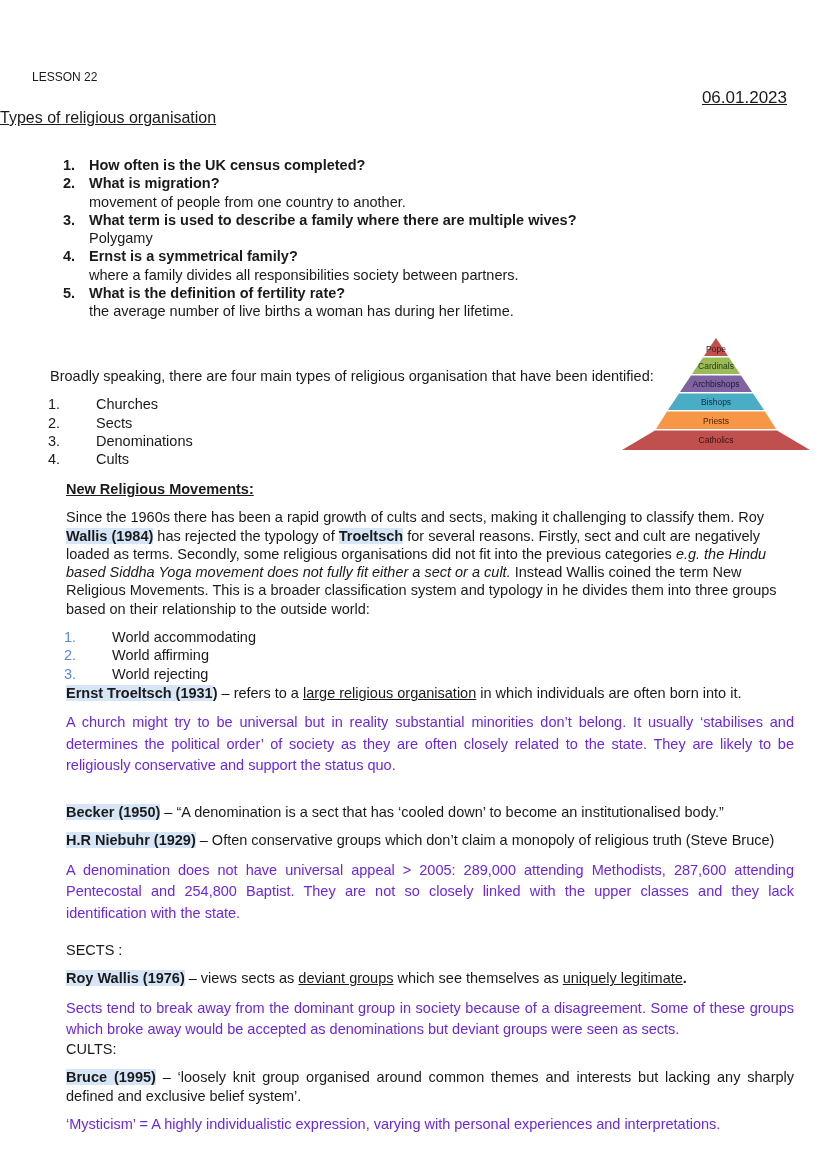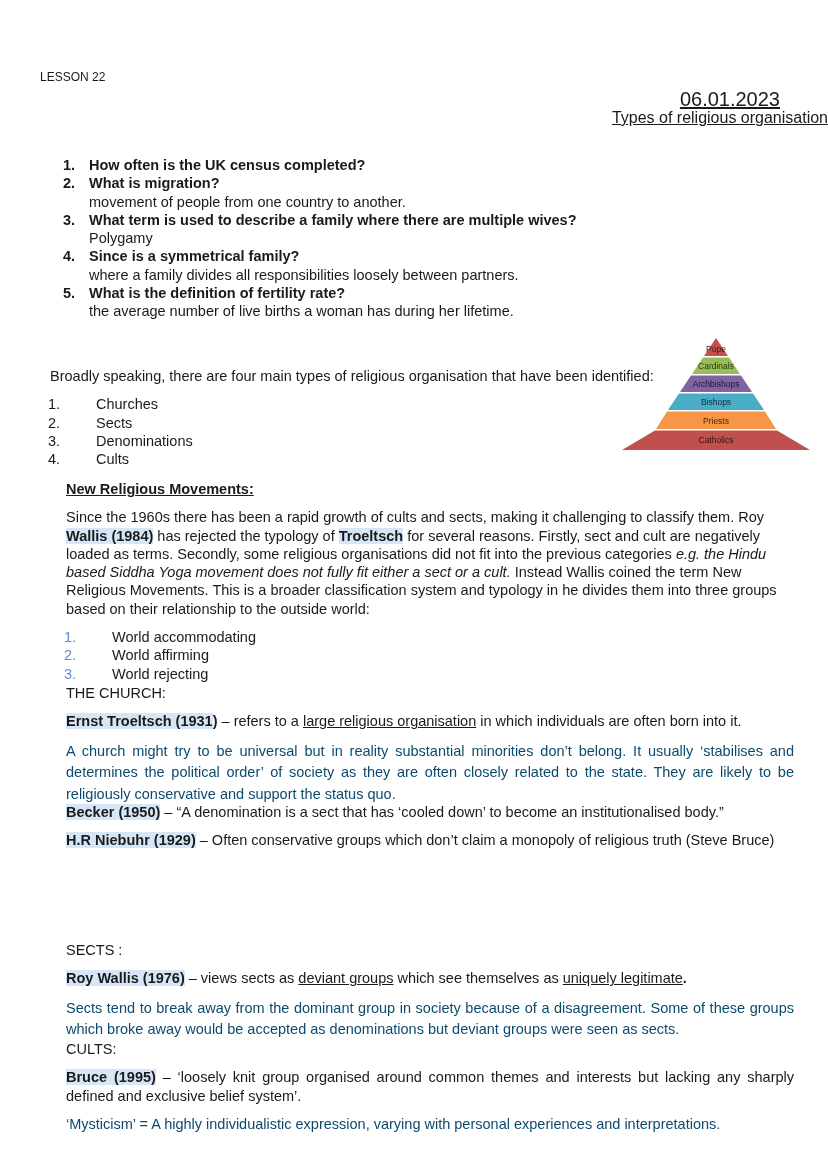--- a/index.html
+++ b/index.html
@@ -1,36 +1,36 @@
 <!DOCTYPE html>
 <html><head>
 <meta charset="utf-8">
 <style>
   html, body { margin: 0; padding: 0; background: #ffffff; }
   body {
     width: 828px; height: 1169px; position: relative; overflow: hidden;
     font-family: "Liberation Sans", sans-serif; color: #1a1a1a;
   }
   .abs { position: absolute; }
-  .lesson { left: 40px; top: 70px; font-size: 12px; }
-  .date { right: 48px; top: 88px; font-size: 20px; text-decoration: underline; margin-left: 36px; }
-  .title { left: 0; width: 828px; top: 109px; text-align: right; font-size: 16px; text-decoration: underline; }
+  .lesson { left: 32px; top: 70px; font-size: 12px; }
+  .date { right: 41px; top: 88px; font-size: 17px; text-decoration: underline; margin-left: 36px; }
+  .title { left: 0; width: 828px; top: 109px; text-align: left; font-size: 16px; text-decoration: underline; }
   .qa { left: 63px; top: 156px; font-size: 14.5px; line-height: 18.3px; }
   .qa .q { font-weight: bold; }
   .qa .row { display: flex; }
   .qa .num { width: 26px; font-weight: bold; }
   .qa .ans { padding-left: 26px; }
   .intro { left: 40px; top: 357px; font-size: 14.5px; line-height: 18.3px; }
   .numlist .item { display: flex; }
   .numlist .n { width: 56px; padding-left: 8px; box-sizing: border-box; }
   .pyramid { left: 622px; top: 338px; width: 188px; height: 112px; }
   .section { left: 56px; width: 748px; font-size: 14.5px; line-height: 18.3px; }
   .heading-u { font-weight: bold; text-decoration: underline; }
   .hl { background: #d7e6f7; font-weight: bold; }
-  .blue { color: #0c4a6e; }
+  .blue { color: #6d28d9; }
   .justify { text-align: justify; }
   .u { text-decoration: underline; }
   p { margin: 10px; }
 </style>
 </head>
 <body>
 
 <div class="abs lesson">LESSON 22</div>
 <div class="abs date">06.01.2023</div>
 <div class="abs title">Types of religious organisation</div>
@@ -52,23 +52,23 @@
   <div>
     <div class="row">
         <span class="num">3.</span>
         <span class="q">What term is used to describe a family where there are multiple wives?</span>
       </div>
     <div class="ans">Polygamy</div>
   </div>
   <div>
     <div class="row">
         <span class="num">4.</span>
-        <span class="q">Since is a symmetrical family?</span>
+        <span class="q">Ernst is a symmetrical family?</span>
       </div>
-    <div class="ans">where a family divides all responsibilities loosely between partners.</div>
+    <div class="ans">where a family divides all responsibilities society between partners.</div>
   </div>
   <div>
     <div class="row">
         <span class="num">5.</span>
         <span class="q">What is the definition of fertility rate?</span>
       </div>
     <div class="ans">the average number of live births a woman has during her lifetime.</div>
   </div>
 </div>
 
@@ -122,28 +122,28 @@
         <span>World affirming</span>
       </div>
     <div class="item">
         <span class="n" style="color:#5b87d6">3.</span>
         <span>World rejecting</span>
       </div>
   </div>
 </div>
 
 <div class="abs section" style="top:674px;">
-  <p>THE CHURCH:</p>
   <p><span class="hl">Ernst Troeltsch (1931</span><b>)</b><span> –  refers to a </span><span class="u">large religious organisation</span><span> in which individuals are often born into it.</span></p>
   <p class="blue justify" style="line-height:21.5px;">A church might try to be universal but in reality substantial minorities don’t belong. It usually ‘stabilises and determines the political order’ of society as they are often closely related to the state. They are likely to be religiously conservative and support the status quo.</p>
 </div>
 
 <div class="abs section" style="top:793px;">
   <p><span class="hl">Becker (1950)</span><span> – “A denomination is a sect that has ‘cooled down’ to become an institutionalised body.”</span></p>
   <p><span class="hl">H.R Niebuhr (1929)</span><span> – Often conservative groups which don’t claim a monopoly of religious truth (Steve Bruce)</span></p>
+  <p class="blue justify" style="line-height:21.5px;">A denomination does not have universal appeal &gt; 2005: 289,000 attending Methodists, 287,600 attending Pentecostal and 254,800 Baptist. They are not so closely linked with the upper classes and they lack identification with the state.</p>
 </div>
 
 <div class="abs section" style="top:931px;">
   <p>SECTS :</p>
   <p><span class="hl">Roy Wallis (1976)</span><span> – views sects as </span><span class="u">deviant groups</span><span> which see themselves as </span><span class="u">uniquely legitimate</span><b>.</b></p>
   <p class="blue justify" style="line-height:21.5px;">Sects tend to break away from the dominant group in society because of a disagreement. Some of these groups which broke away would be accepted as denominations but deviant groups were seen as sects.</p>
 </div>
 
 <div class="abs section" style="top:1030px;">
   <p>CULTS:</p>

